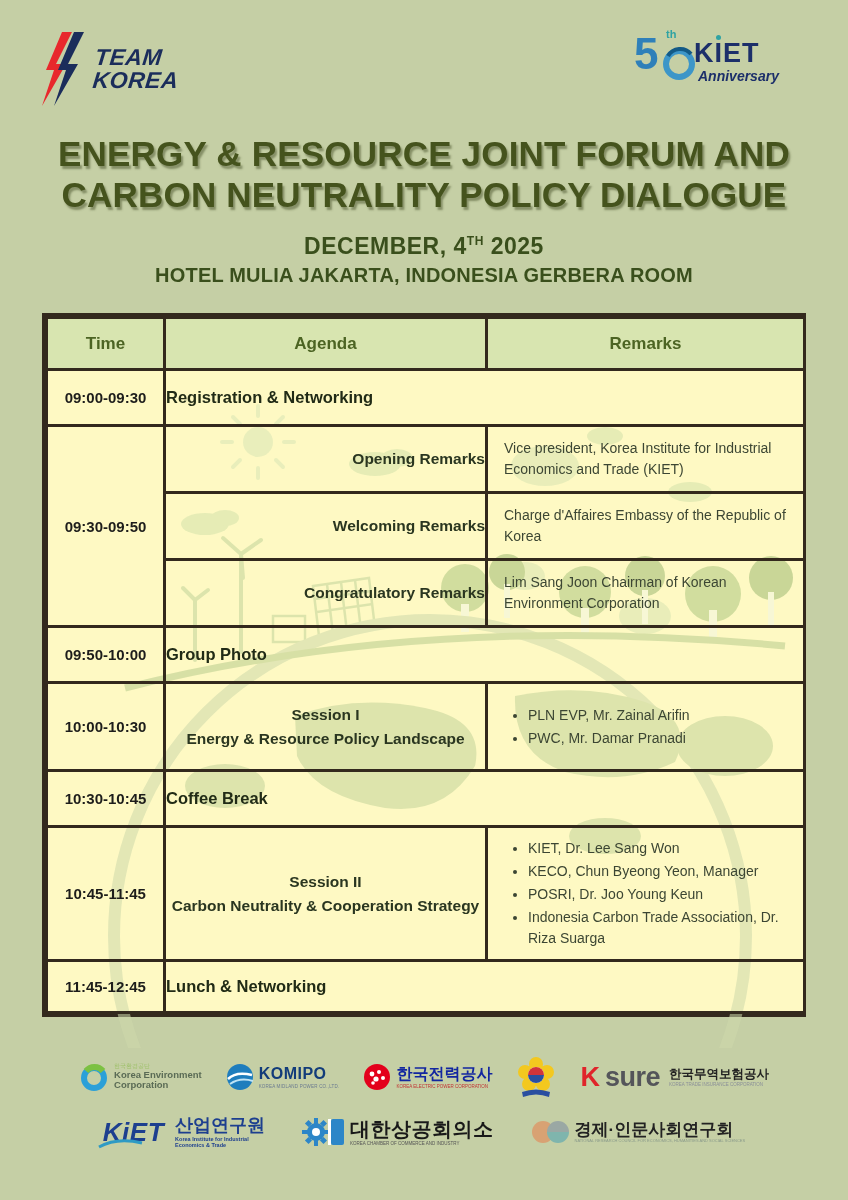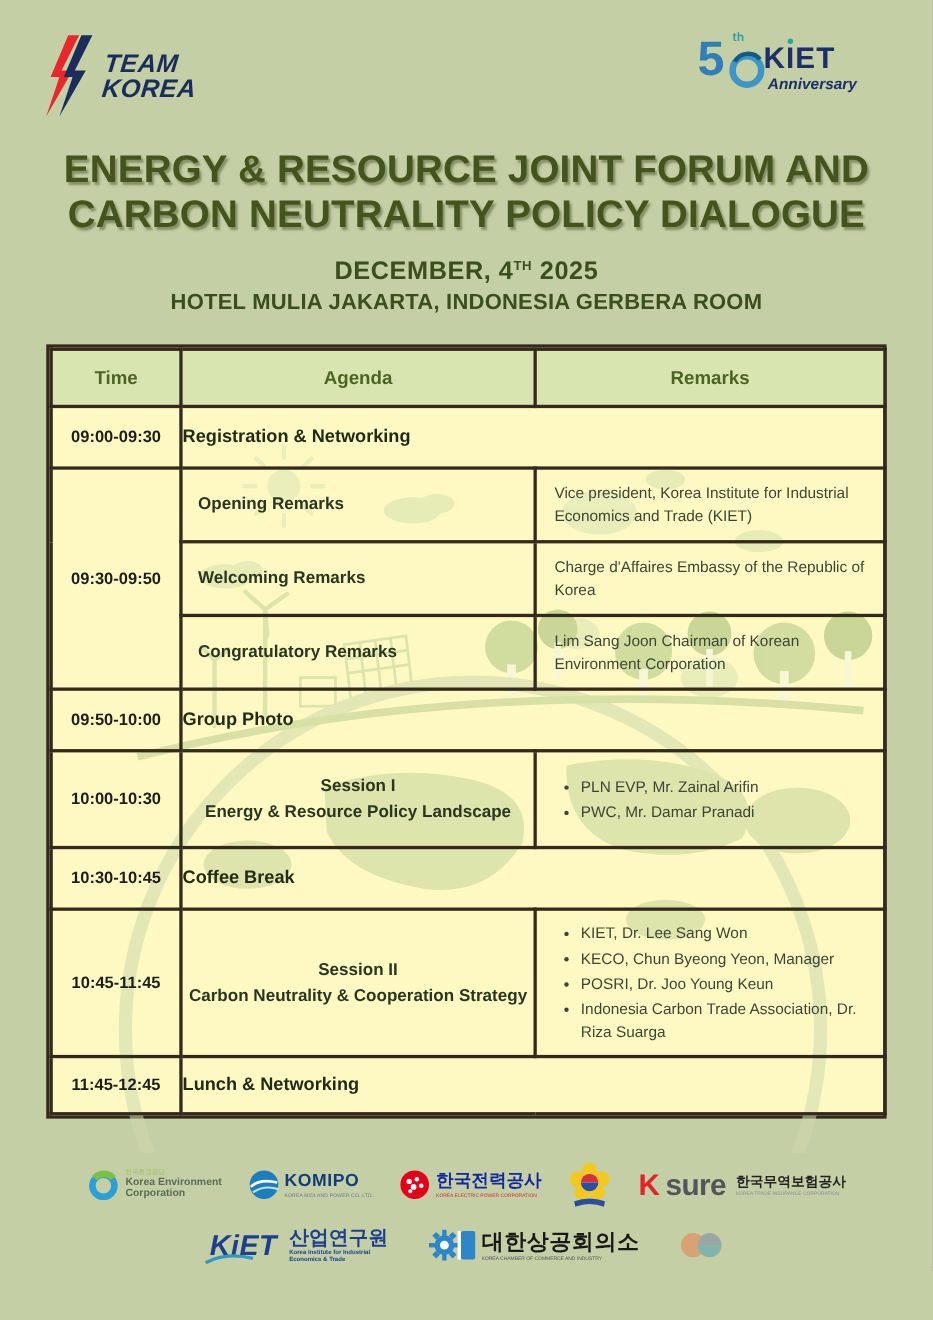--- a/index.html
+++ b/index.html
@@ -32,21 +32,21 @@
   
   .table-wrap { position:relative; width:764px; margin:26px auto 0; background:#fef9c3;
                 border:3px solid #33291d; }
   .watermark { position:absolute; left:0; top:0; z-index:0; pointer-events:none; }
   table { position:relative; z-index:1; border-collapse:collapse; width:100%; table-layout:fixed; }
   col.c-time { width:118px; } col.c-agenda { width:322px; } col.c-remarks { width:318px; }
   th, td { border:3px solid #33291d; vertical-align:middle; }
   thead th { background:#d8e5b0; color:#4c6423; font-size:17px; font-weight:700; height:52px; }
   .time-cell   { font-weight:700; font-size:15px; color:#1d1d1b; text-align:center; height:56px; }
   .full-cell   { font-weight:700; font-size:16.5px; color:#212b16; text-align:left; }
-  .agenda-cell { font-weight:700; font-size:15.5px; color:#2a3620; text-align:left; height:67px;padding-left:14px; }
+  .agenda-cell { font-weight:700; font-size:15.5px; color:#2a3620; text-align:right; height:67px; }
   .remark-cell { font-size:14px; color:#3c4633; text-align:left; padding:8px 16px; line-height:1.5; }
   .session-cell { text-align:center; font-weight:700; color:#2a3620; font-size:15.5px; line-height:1.5; }
   ul.speakers { margin:0; padding-left:24px; }
   ul.speakers li { margin:2px 0; }
   tr.r-session1 td { height:88px; }
   tr.r-session2 td { height:126px; }
   tr.r-lunch td { height:52px; }
   tr.r-coffee td, tr.r-photo td, tr.r-reg td { height:56px; }
 
   
@@ -374,18 +374,22 @@
           <span class="kcci-sub">KOREA CHAMBER OF COMMERCE AND INDUSTRY</span>
         </div>
       </div>
 
       <div class="sp">
         <svg width="40" height="26" viewBox="0 0 40 26">
           <circle cx="13" cy="13" r="11" fill="#d8a273"></circle>
           <path d="M17 13 a11 11 0 0 1 22 0 z" fill="#9aa8a4"></path>
           <path d="M39 13 a11 11 0 0 1 -22 0 z" fill="#7fb5ad"></path>
         </svg>
+        <div class="sp-col">
+          <span class="nrc-kr">경제·인문사회연구회</span>
+          <span class="nrc-sub">NATIONAL RESEARCH COUNCIL FOR ECONOMICS, HUMANITIES AND SOCIAL SCIENCES</span>
+        </div>
       </div>
 
     </div>
   </div>
 
 </div>
 
 </body></html>

